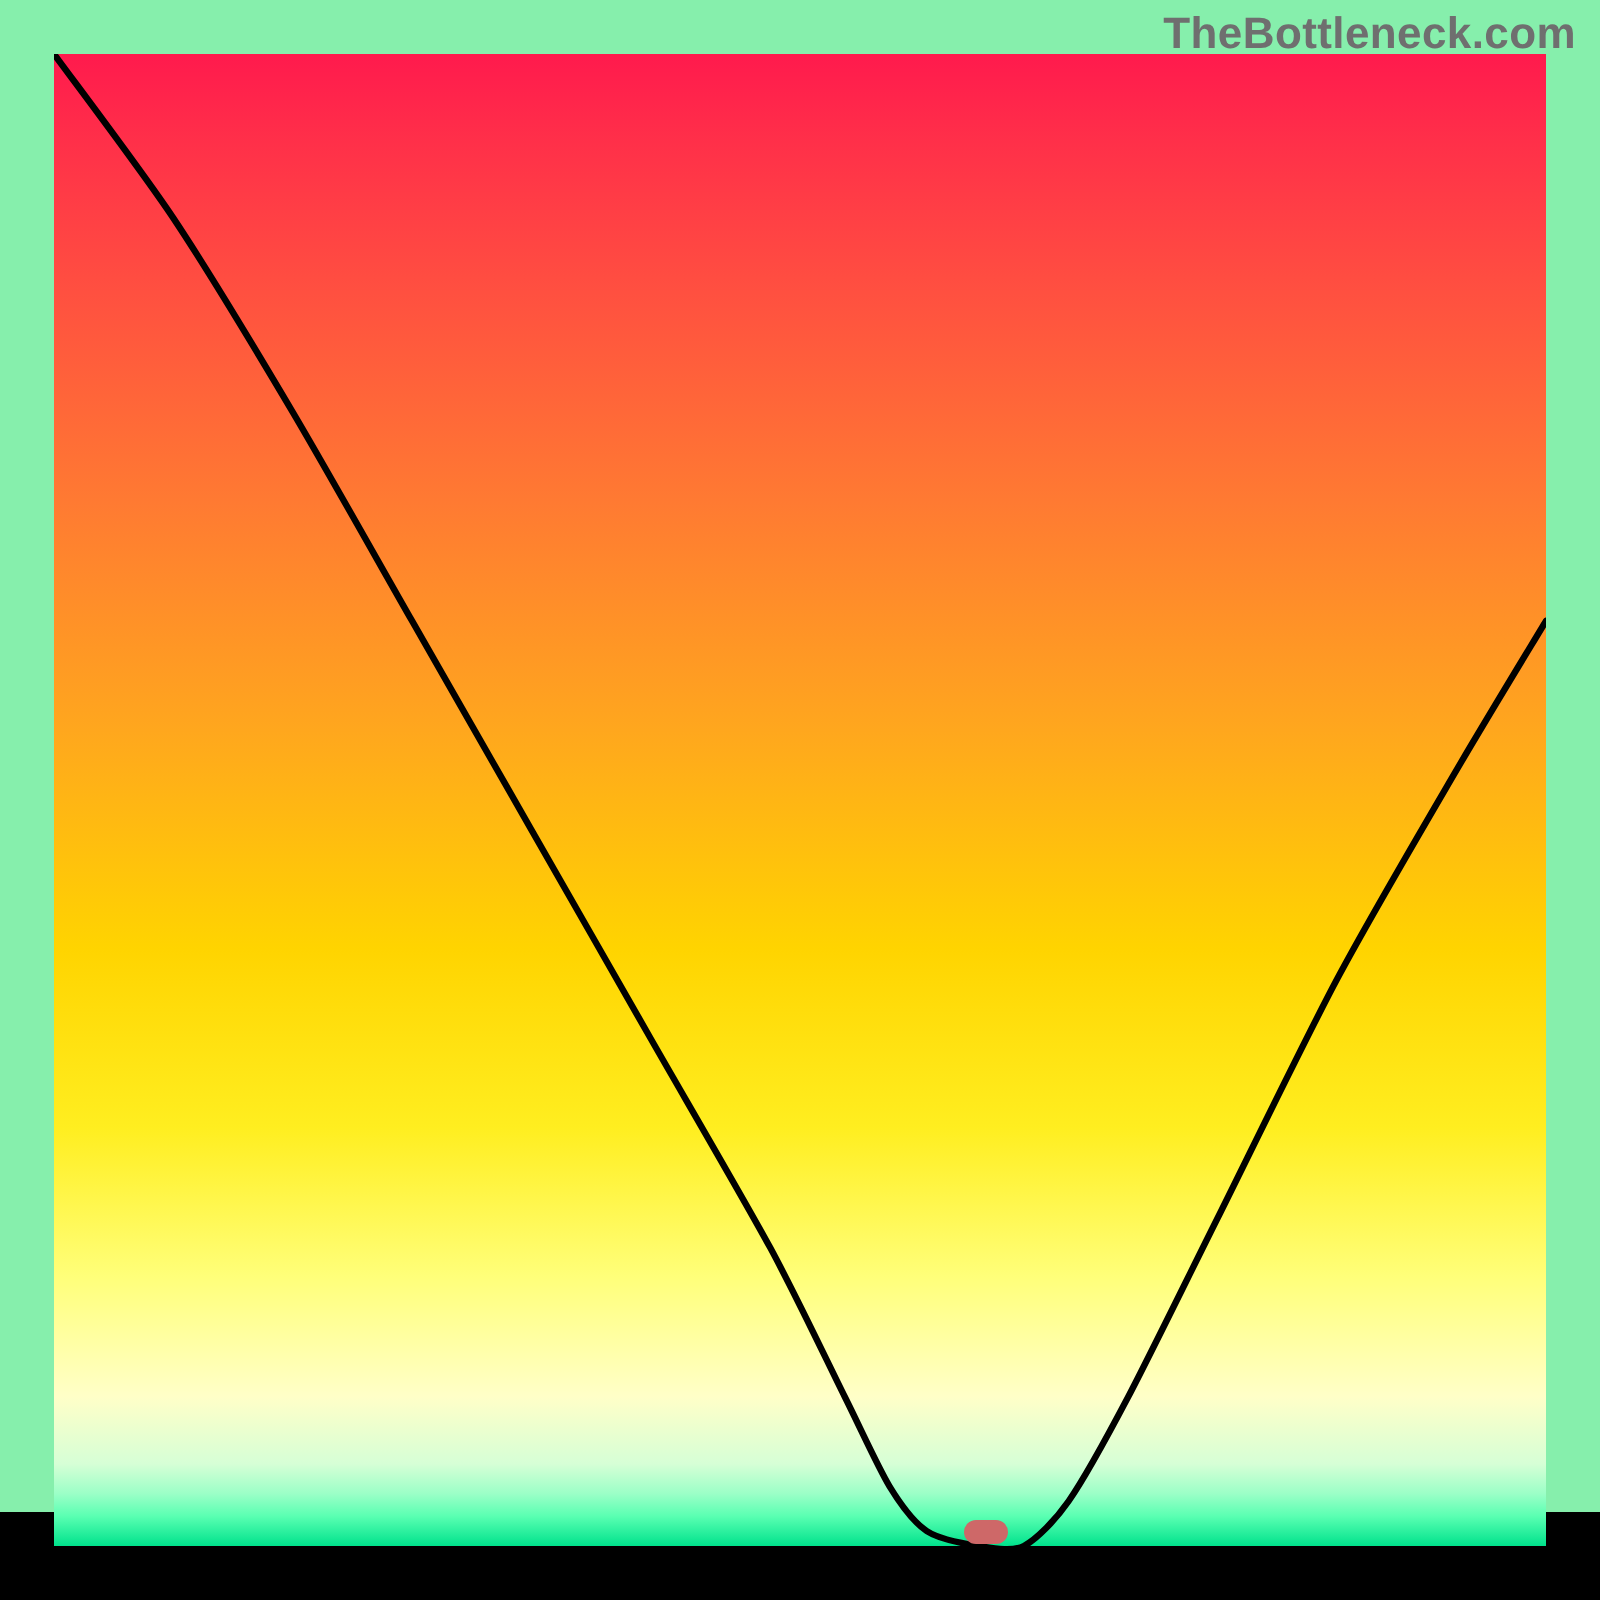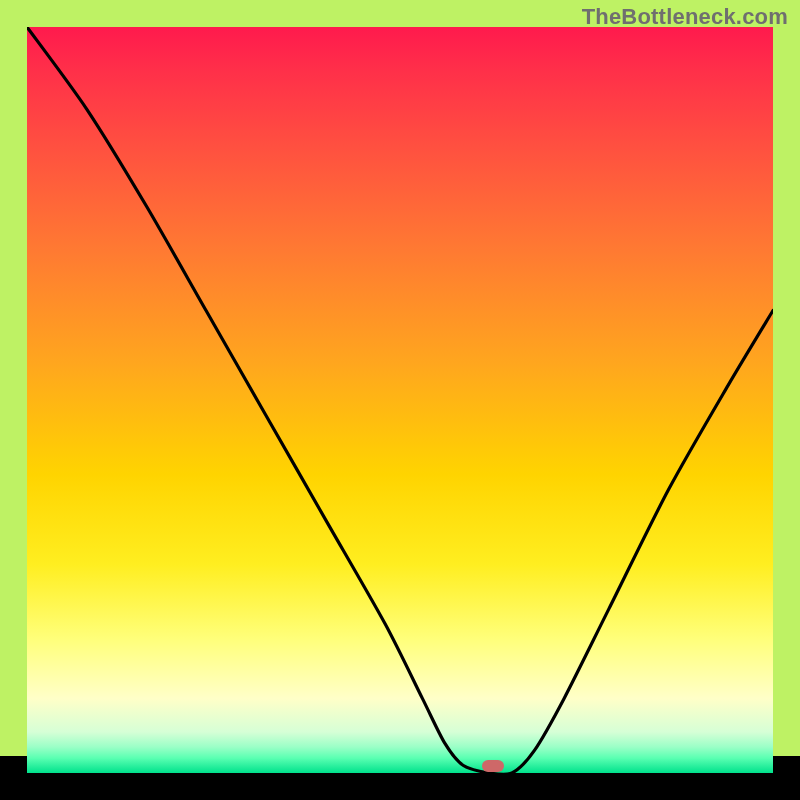--- a/index.html
+++ b/index.html
@@ -7,21 +7,21 @@
     padding: 0;
     width: 800px;
     height: 800px;
     background: #000;
     overflow: hidden;
   }
   .frame {
     position: relative;
     width: 800px;
     height: 756px;
-    background: #bef264;
+    background: #86efac;
   }
   .plot-area {
     position: absolute;
     left: 27px;
     top: 27px;
     width: 746px;
     height: 746px;
     background: linear-gradient(to bottom,
       #ff1a4d 0%,
       #ff3049 6%,

